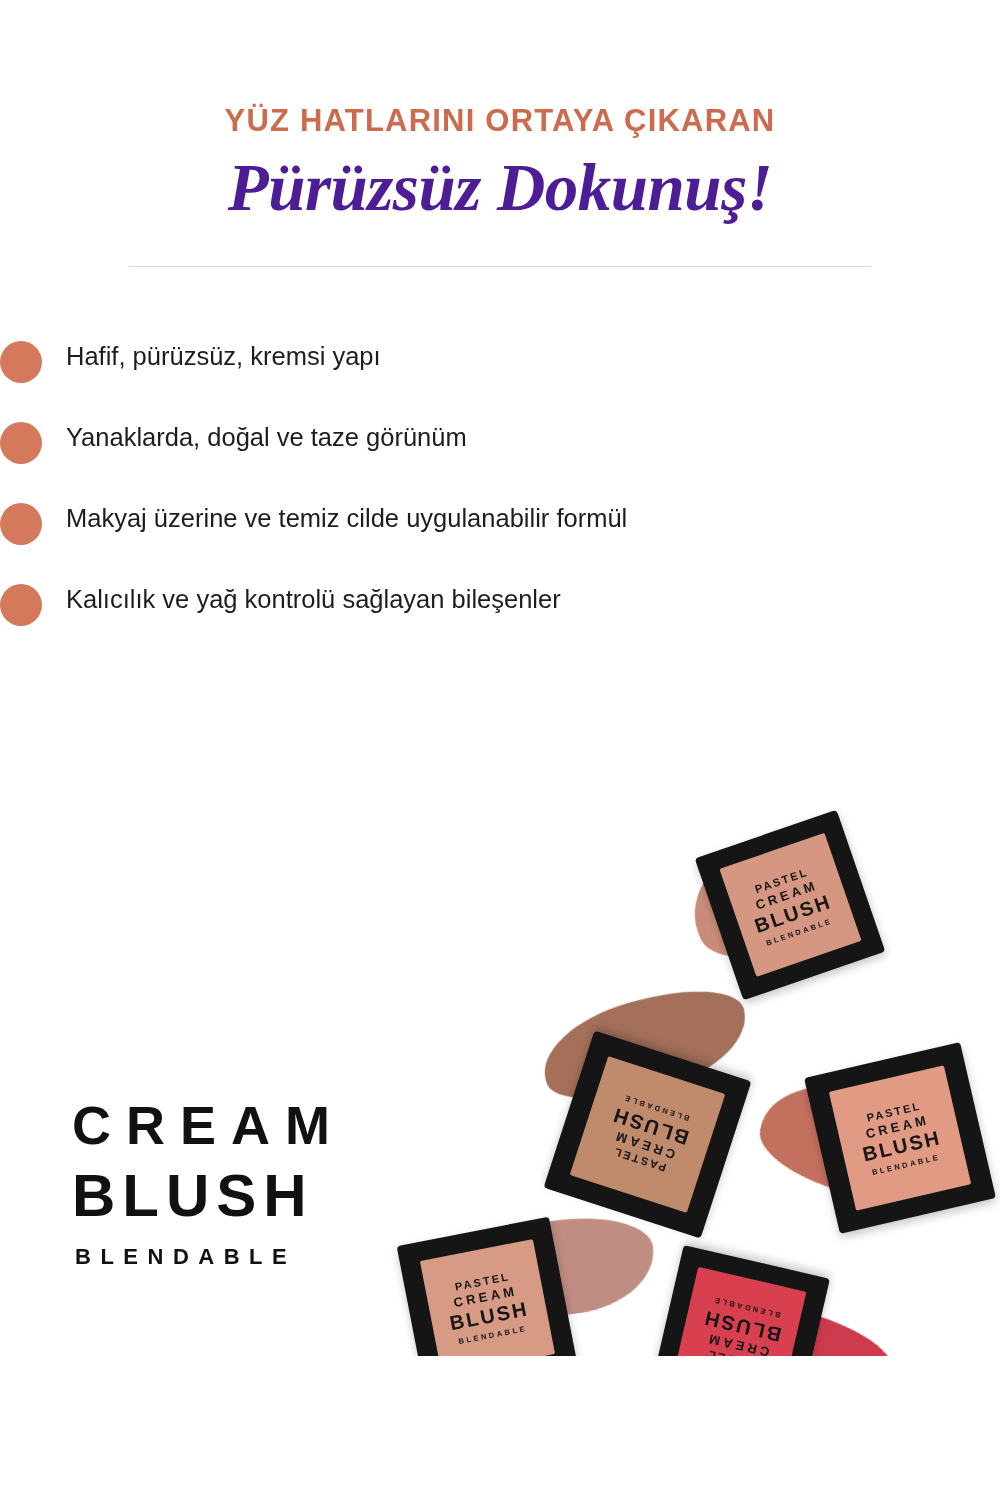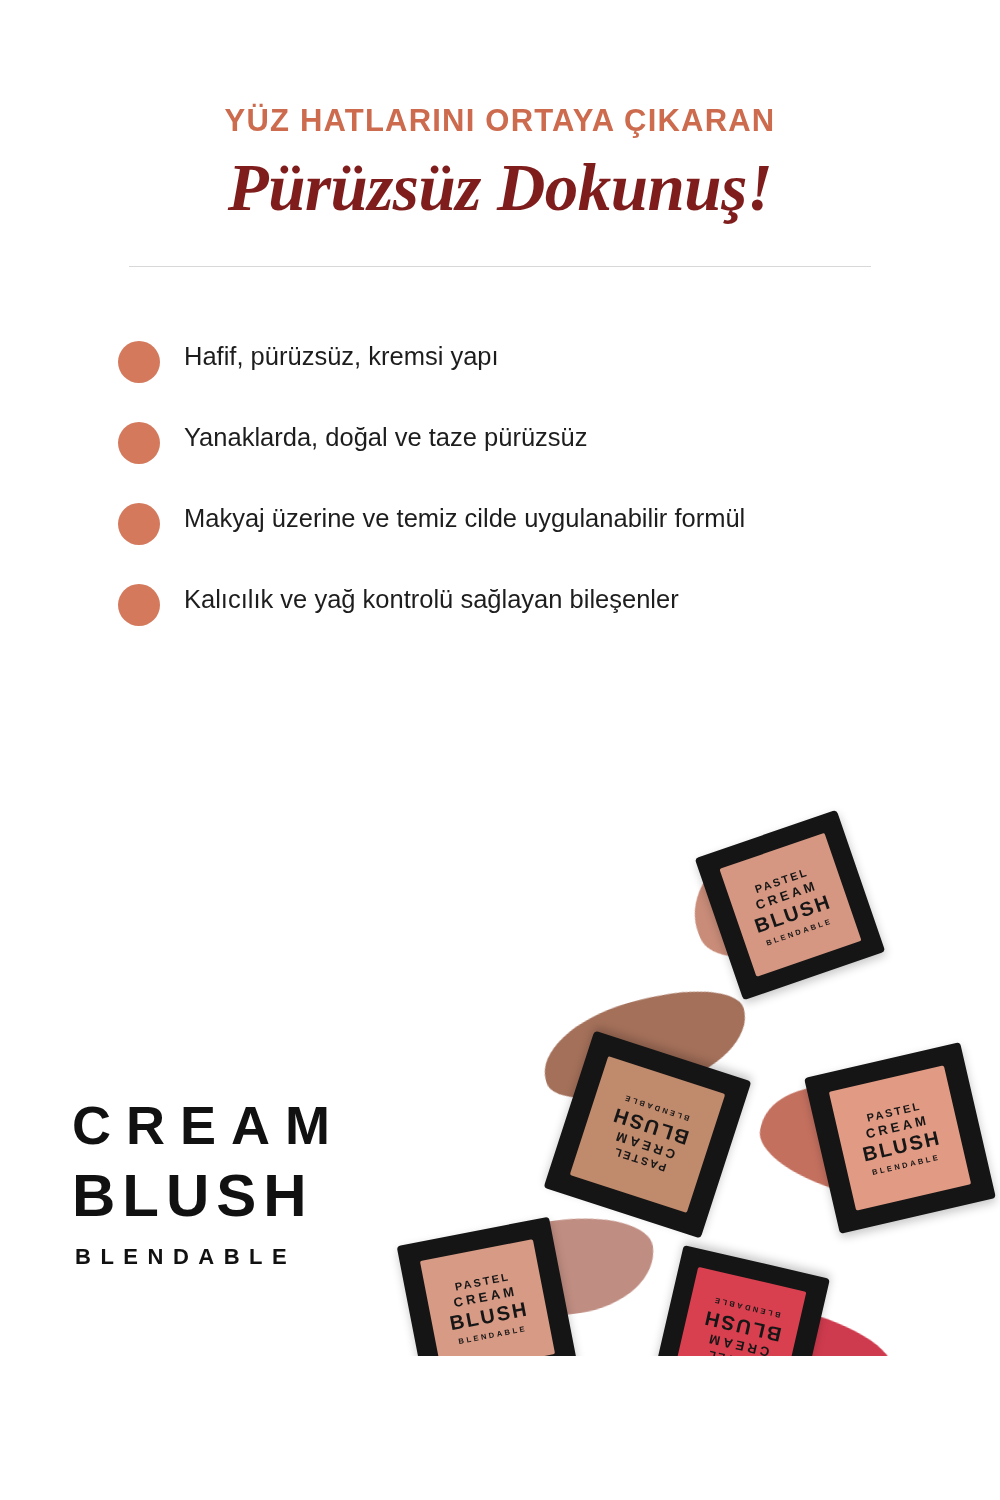--- a/index.html
+++ b/index.html
@@ -35,35 +35,34 @@
     letter-spacing: 1.2px;
     color: #cd6b4e;
     line-height: 1.1;
   }
   .headline {
     margin-top: 14px;
     font-family: "Liberation Serif", serif;
     font-style: italic;
     font-weight: bold;
     font-size: 67px;
-    color: #7f1d1d;
+    color: #4c1d95;
     letter-spacing: -0.5px;
     line-height: 1.05;
   }
   .divider {
     margin: 44px auto 0 auto;
     width: 742px;
     height: 1px;
     background: #d8d8d8;
   }
 
   
   .features {
     margin-top: 72px;
-    padding-left: 118px;
     padding-right: 60px;
   }
   .feature {
     display: flex;
     align-items: flex-start;
     margin-bottom: 37px;
   }
   .bullet {
     flex: 0 0 auto;
     width: 42px;
@@ -207,21 +206,21 @@
 
   <div class="features">
 
     <div class="feature">
       <span class="bullet"></span>
       <span class="feature-text">Hafif, pürüzsüz, kremsi yapı</span>
     </div>
 
     <div class="feature">
       <span class="bullet"></span>
-      <span class="feature-text">Yanaklarda, doğal ve taze pürüzsüz</span>
+      <span class="feature-text">Yanaklarda, doğal ve taze görünüm</span>
     </div>
 
     <div class="feature">
       <span class="bullet"></span>
       <span class="feature-text">Makyaj üzerine ve temiz cilde uygulanabilir formül</span>
     </div>
 
     <div class="feature">
       <span class="bullet"></span>
       <span class="feature-text">Kalıcılık ve yağ kontrolü sağlayan bileşenler</span>

